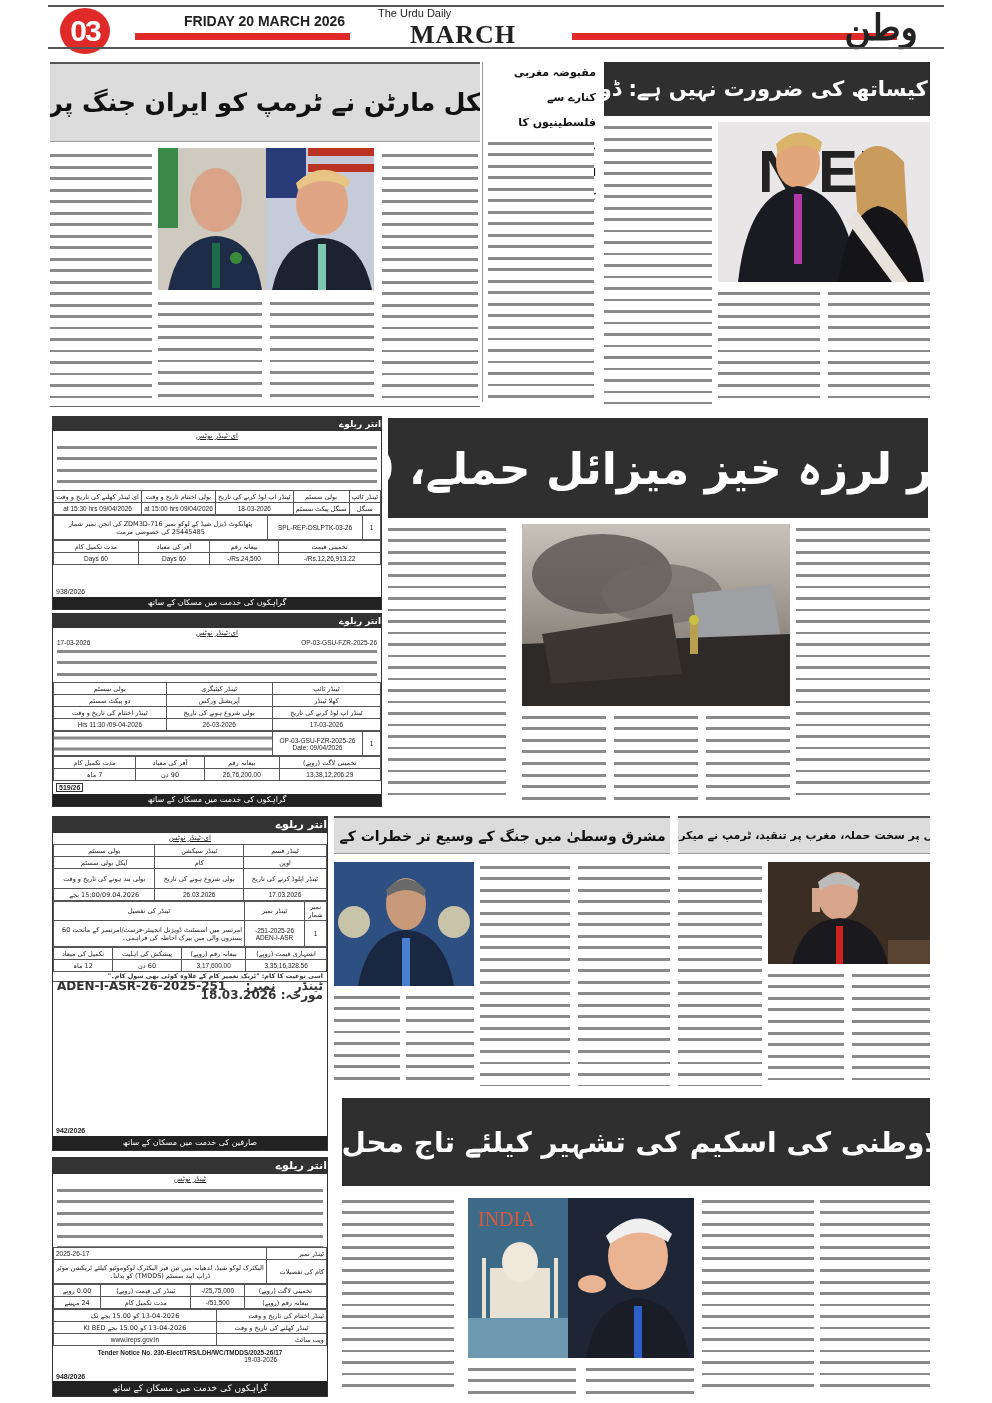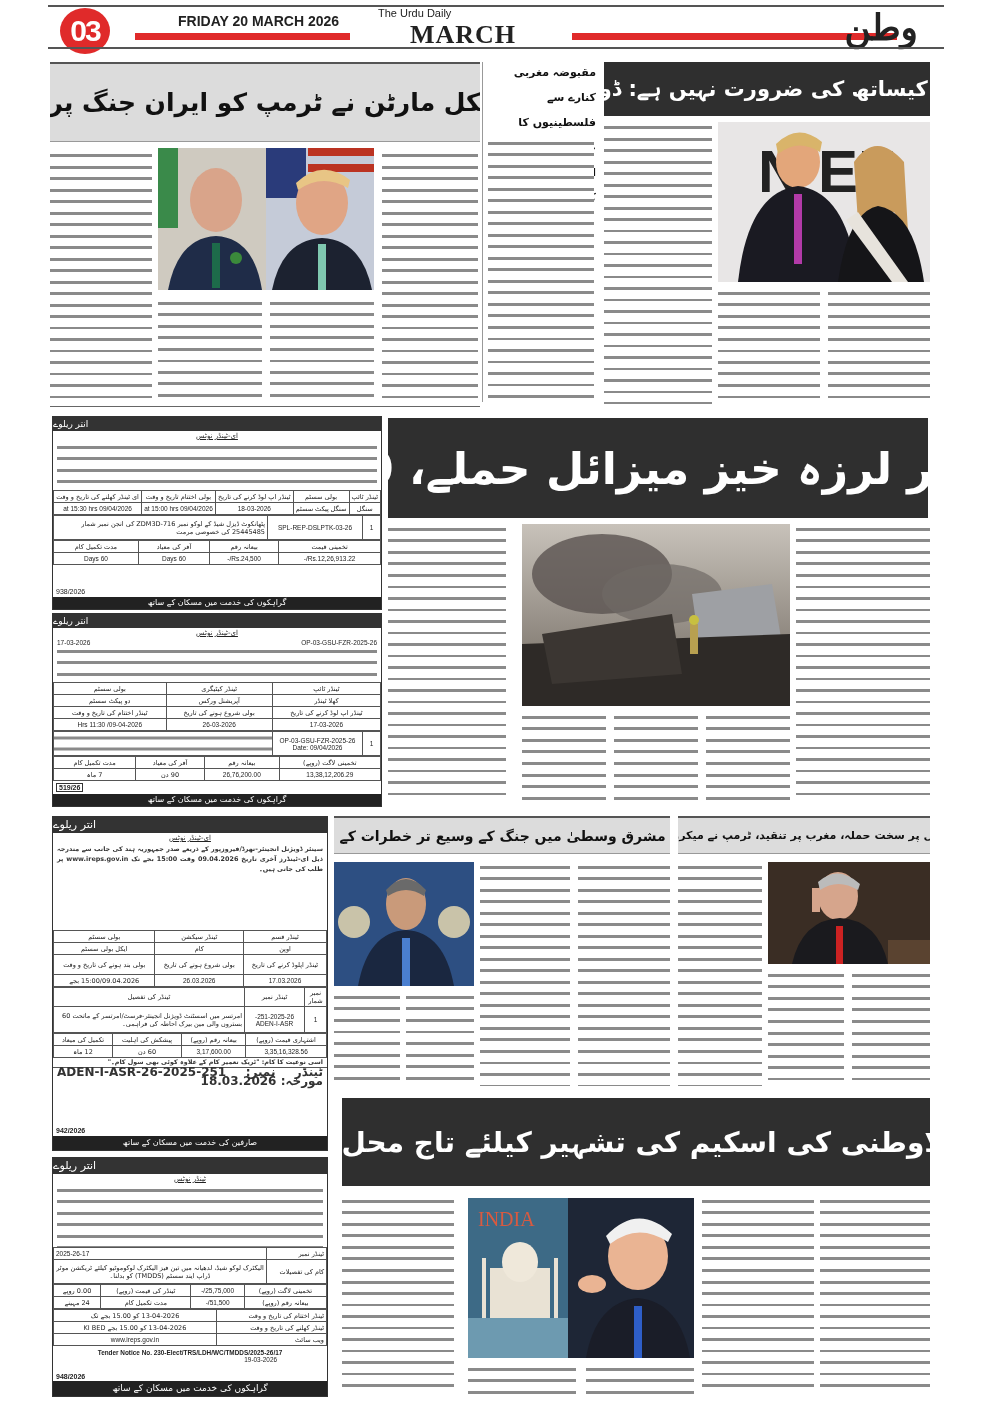--- a/index.html
+++ b/index.html
@@ -3,35 +3,35 @@
 <meta charset="utf-8">
 <style>
   *{box-sizing:border-box;margin:0;padding:0}
   body{width:992px;height:1403px;background:#fff;font-family:"DejaVu Sans",sans-serif;color:#222;position:relative;overflow:hidden}
   .abs{position:absolute}
   .urdu{direction:rtl;font-family:"DejaVu Sans",sans-serif}
   
   .topline{left:48px;top:5px;width:896px;height:2px;background:#555}
   .botline{left:48px;top:47px;width:896px;height:2px;background:#555}
   .pagebadge{left:60px;top:8px;width:50px;height:46px;border-radius:50%;background:#e02a2a;color:#fff;font:bold 30px "Liberation Sans",sans-serif;display:flex;align-items:center;justify-content:center;letter-spacing:-2px}
-  .dateline{left:178px;top:13px;font:bold 14px "Liberation Sans",sans-serif;letter-spacing:0px}
+  .dateline{left:184px;top:13px;font:bold 14px "Liberation Sans",sans-serif;letter-spacing:0px}
   .redbar1{left:135px;top:33px;width:215px;height:7px;background:#e02a2a}
   .redbar2{left:572px;top:33px;width:325px;height:7px;background:#e02a2a}
   .urdudaily{left:378px;top:7px;font:11px "Liberation Sans",sans-serif}
   .wattan{left:410px;top:20px;font:bold 26px "Liberation Serif",serif;letter-spacing:1px}
   .logo-ur{right:74px;top:6px;font:bold 36px "DejaVu Serif",serif}
   .headbox{background:#dcdcdc;border-top:2px solid #555;border-bottom:1px solid #999;display:flex;align-items:center;justify-content:center;font-weight:bold;color:#111;overflow:hidden;white-space:nowrap}
   .headbox.dark{background:#2f2f2f;color:#fff;border:none}
   .col{font-size:6.2px;line-height:11.5px;color:#333;text-align:justify;overflow:hidden;direction:rtl}
   .txtlines{background:repeating-linear-gradient(to bottom,#fff 0,#fff 4px,#8a8a8a 4px,#8a8a8a 7px,#fff 7px,#fff 11.5px)}
   .photo{background:#888;overflow:hidden}
   .sub-hd{font-weight:bold;font-size:11px;line-height:24px;text-align:right;direction:rtl;color:#111}
   
   .ad{border:1px solid #333;background:#fff;overflow:hidden}
-  .ad .adh{background:#333;color:#fff;text-align:left;font-size:9px;font-weight:normal;height:14px;line-height:14px}
+  .ad .adh{background:#333;color:#fff;text-align:right;font-size:9px;font-weight:bold;height:14px;line-height:14px}
   .ad .adf{background:#222;color:#fff;text-align:center;font-size:8px;height:12px;line-height:12px;position:absolute;left:0;right:0;bottom:0}
   .ad .sub{text-align:center;font-size:7px;text-decoration:underline;line-height:11px}
   .ad .body{font-size:6px;line-height:9px;padding:0 4px;direction:rtl;text-align:justify;color:#333}
   .ad table{border-collapse:collapse;width:100%;font-size:6.5px;font-family:"Liberation Sans",sans-serif}
   .ad td{border:1px solid #555;text-align:center;padding:1px 2px;height:12px}
   .adno{position:absolute;left:3px;font:7px "Liberation Sans",sans-serif}
   .divider-v{background:#999;width:1px}
 </style>
 </head>
 <body>
@@ -115,21 +115,21 @@
       <td>09/04/2026 at 15:00 hrs</td>
       <td>09/04/2026 at 15:30 hrs</td>
     </tr>
   </tbody>
     </table>
   <table style="direction:rtl">
     <tbody>
         <tr>
       <td style="width:18px">1</td>
       <td style="width:95px">03-26-SPL-REP-DSLPTK</td>
-      <td class="urdu" style="height:24px;text-align:right">پٹھانکوٹ ڈیزل شیڈ کے لوکو نمبر 716-ZDM3D کی انجن نمبر شمار 25445485 کی خصوصی مرمت</td>
+      <td class="urdu" style="height:24px;">پٹھانکوٹ ڈیزل شیڈ کے لوکو نمبر 716-ZDM3D کی انجن نمبر شمار 25445485 کی خصوصی مرمت</td>
     </tr>
   </tbody>
     </table>
   <table style="direction:rtl">
     <tbody>
         <tr>
       <td class="urdu">تخمینی قیمت</td>
       <td class="urdu">بیعانہ رقم</td>
       <td class="urdu">آفر کی معیاد</td>
       <td class="urdu">مدت تکمیل کام</td>
@@ -206,21 +206,20 @@
     </tr>
   </tbody>
     </table>
   <div class="adno" style="bottom:14px;border:1px solid #333;padding:0 2px;font-weight:bold">519/26</div>
   <div class="adf urdu">گراہکوں کی خدمت میں مسکان کے ساتھ</div>
 </div>
 
 <div class="abs ad" style="left:52px;top:816px;width:276px;height:335px">
   <div class="adh urdu" style="font-size:11px;height:16px;line-height:16px">انتر ریلوے</div>
   <div class="sub urdu">ای-ٹینڈر نوٹس</div>
-  <div class="body urdu" style="height:86px;font-size:6.4px;line-height:10px;font-weight:bold">سینئر ڈویژنل انجینئر-تھرڈ/فیروزپور کے ذریعے صدر جمہوریہ ہند کی جانب سے مندرجہ ذیل ای-ٹینڈرز آخری تاریخ 09.04.2026 وقت 15:00 بجے تک www.ireps.gov.in پر طلب کی جاتی ہیں۔</div>
   <table style="direction:rtl">
     <tbody>
         <tr>
           <td class="urdu">ٹینڈر قسم</td>
           <td class="urdu">ٹینڈر سیکشن</td>
           <td class="urdu">بولی سسٹم</td>
         </tr>
     <tr>
           <td class="urdu">اوپن</td>
           <td class="urdu">کام</td>
@@ -306,21 +305,21 @@
         </tr>
   </tbody>
     </table>
   <table style="direction:rtl">
     <tbody>
         <tr>
           <td class="urdu" style="width:110px;text-align:right">ٹینڈر اختتام کی تاریخ و وقت</td>
           <td class="urdu">13-04-2026 کو 15.00 بجے تک</td>
         </tr>
     <tr>
-          <td class="urdu" style="text-align:right">ٹینڈر کھلنے کی تاریخ و وقت</td>
+          <td class="urdu" style="text-align:center">ٹینڈر کھلنے کی تاریخ و وقت</td>
           <td class="urdu">13-04-2026 کو 15.00 بجے KI BED</td>
         </tr>
     <tr>
           <td class="urdu" style="text-align:right">ویب سائٹ</td>
           <td>www.ireps.gov.in</td>
         </tr>
   </tbody>
     </table>
   <div style="font:bold 6.4px 'Liberation Sans',sans-serif;text-align:center;margin-top:3px">Tender Notice No. 230-Elect/TRS/LDH/WC/TMDDS/2025-26/17</div>
   <div style="font:6.4px 'Liberation Sans',sans-serif;text-align:right;padding-right:50px">19-03-2026</div>

